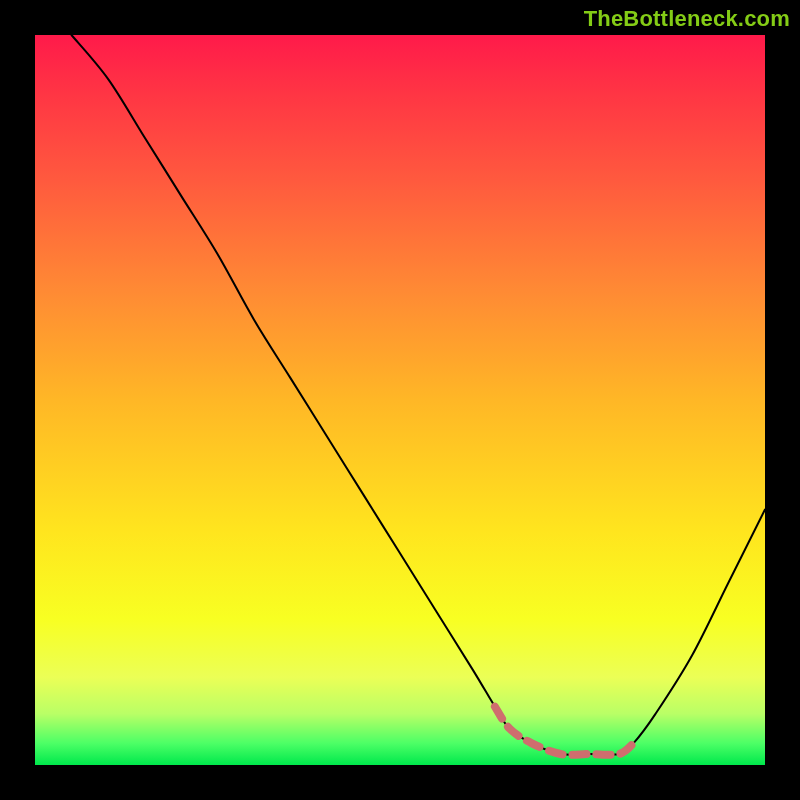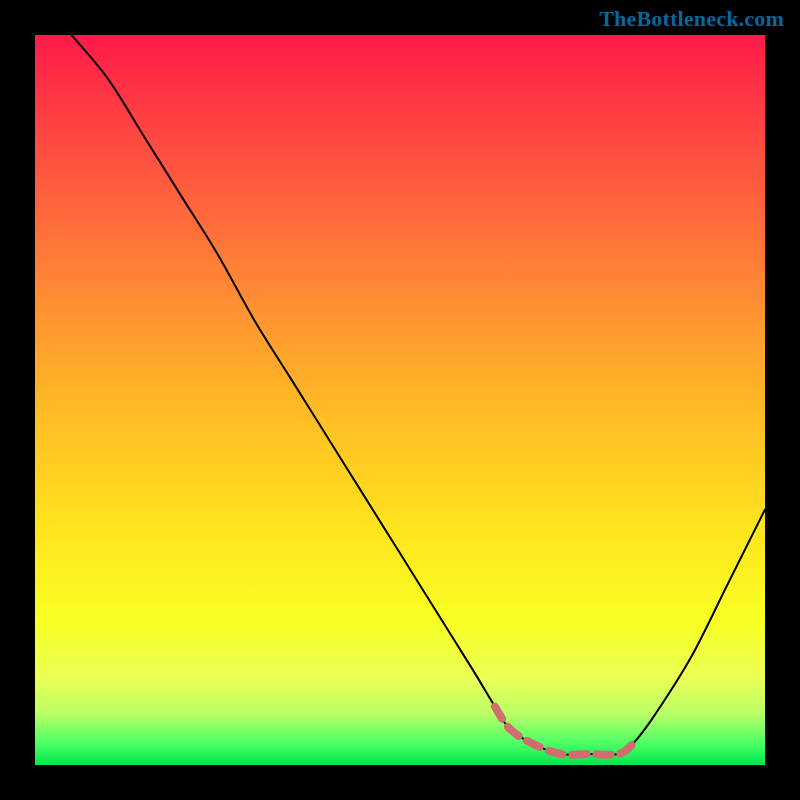--- a/index.html
+++ b/index.html
@@ -32,26 +32,25 @@
       #f8ff22 80%,
       #ebff56 88%,
       #b9ff66 93%,
       #4dff66 97%,
       #00e84c 100%
     );
   }
   .watermark {
     position: absolute;
     top: 6px;
-    right: 16px;
-    color: #0369a1;
+    right: 10px;
+    color: #84cc16;
     font-size: 22px;
     font-weight: bold;
     letter-spacing: 0.2px;
-    font-family: Liberation Serif, serif;
   }
   svg.curve {
     position: absolute;
     left: 0;
     top: 0;
     width: 730px;
     height: 730px;
     overflow: visible;
   }
 </style>

